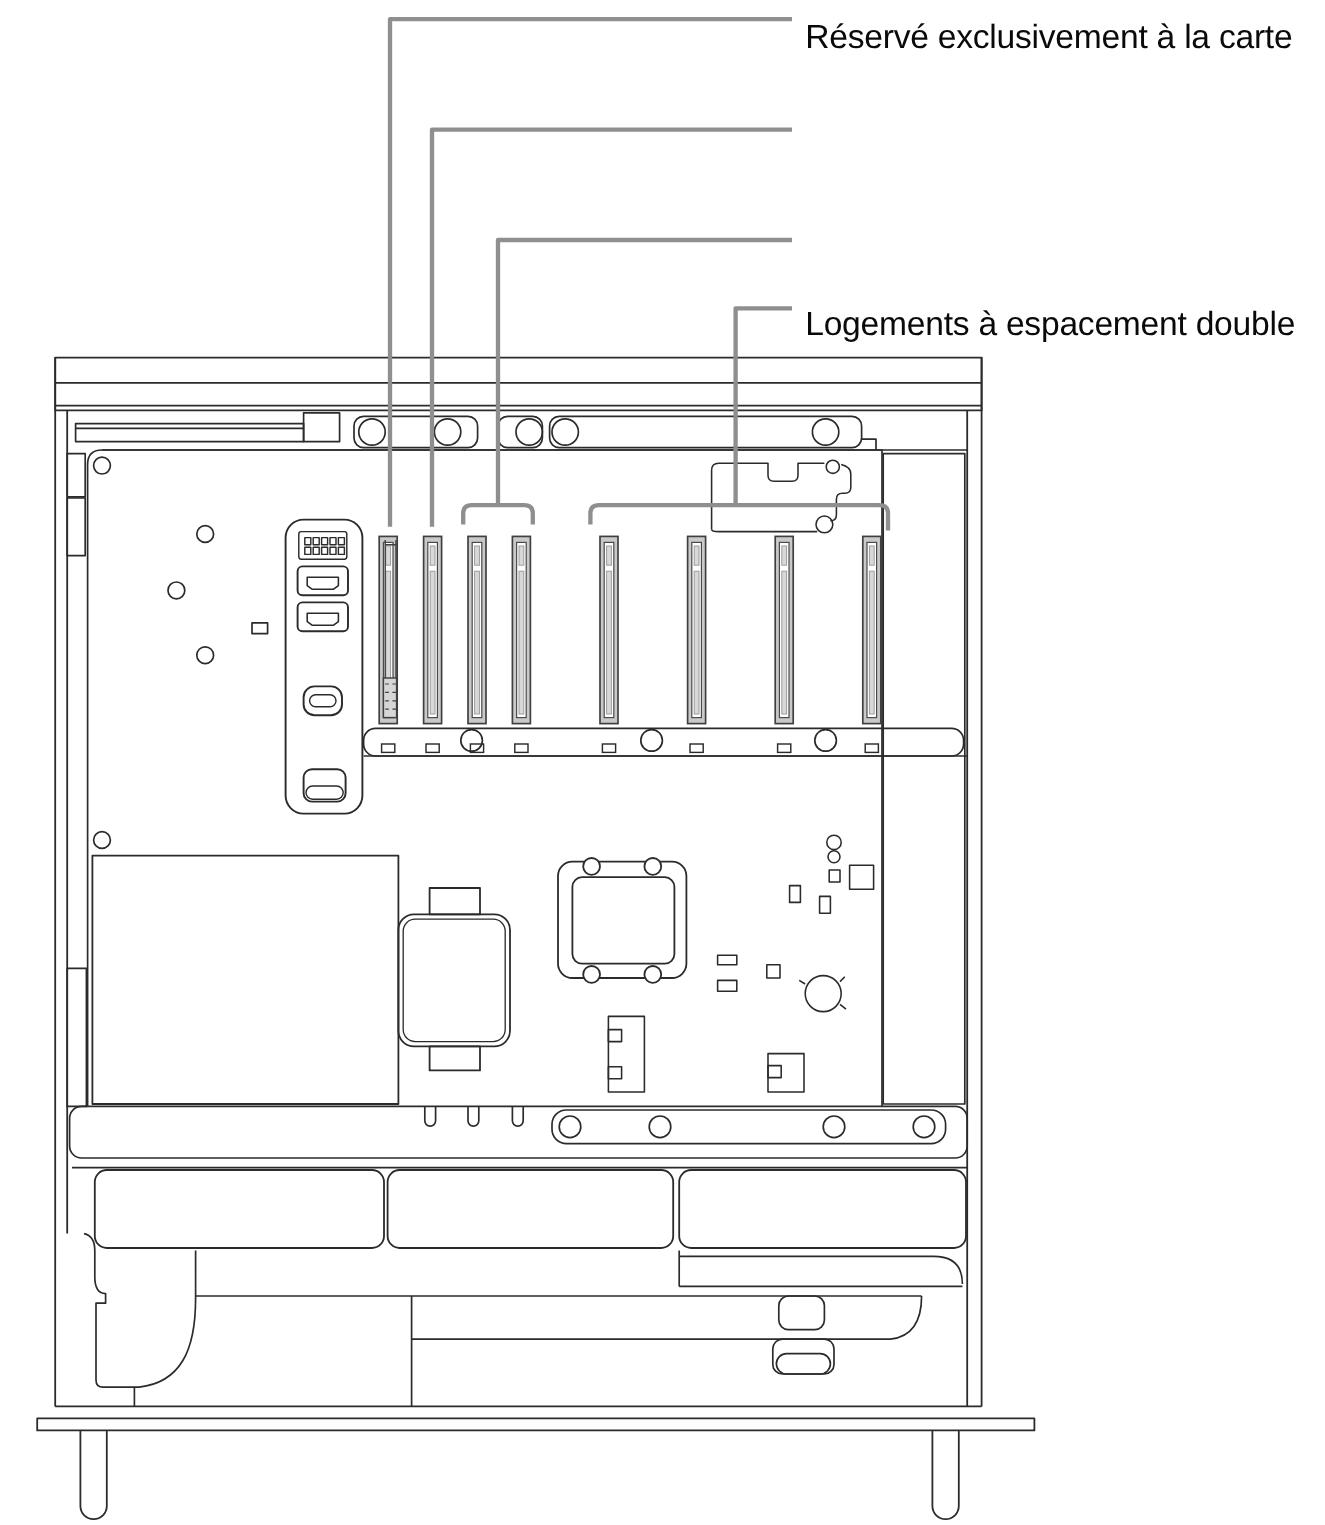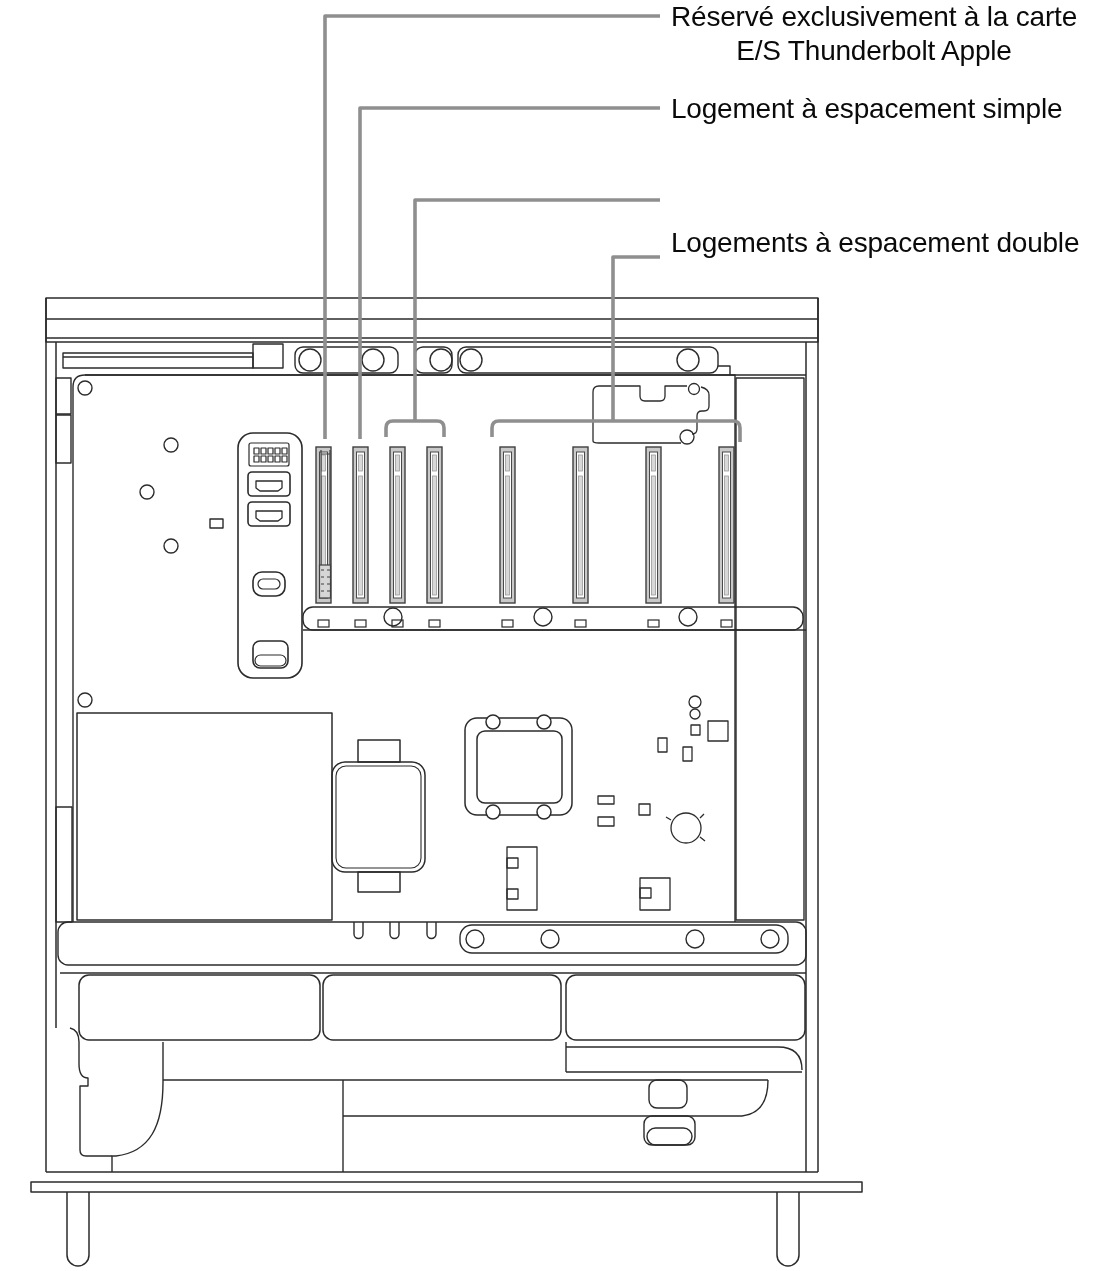--- a/index.html
+++ b/index.html
@@ -6,24 +6,24 @@
   .stage{
     position:relative;width:1104px;height:1271px;background:#ffffff;
     font-family:"Liberation Sans","DejaVu Sans",sans-serif;overflow:hidden;
   }
   .illustration{position:absolute;left:0;top:0;}
   .callout-label{
     position:absolute;left:671px;color:#0a0a0a;
     font-size:28px;line-height:34px;letter-spacing:-0.2px;white-space:nowrap;
   }
   .callout-label .l2{display:block;}
-  #lbl-thunderbolt{top:0px;text-align:center;}
+  #lbl-thunderbolt{top:14px;}
   #lbl-apple-io{top:92px;}
   #lbl-single{top:184px;}
-  #lbl-double{top:226px;}
+  #lbl-double{top:253px;}
   svg *{vector-effect:none;}
 </style>
 </head>
 <body>
 
 <div class="stage">
 
   <svg class="illustration" width="1104" height="1271" viewBox="0 0 1104 1271">
 
     <defs>
@@ -229,22 +229,20 @@
     <g fill="none" stroke="#8f8f8f" stroke-width="3.6" stroke-linejoin="round" stroke-linecap="butt">
       <path d="M660 16 H325 V439"></path>
       <path d="M660 108 H360 V439"></path>
       <path d="M660 200 H415 V421 M386 437 V428 Q386 421 393 421 H437 Q444 421 444 428 V437"></path>
       <path d="M660 257 H613 V421 M492 437 V428 Q492 421 499 421 H733 Q740 421 740 428 V442"></path>
     </g>
   </svg>
 
   <div class="callout-label" id="lbl-thunderbolt">
     <span>Réservé exclusivement à la carte</span>
-    <span class="l2">E/S Thunderbolt Apple</span>
   </div>
   <div class="callout-label" id="lbl-apple-io">
-    <span>Logement à espacement simple</span>
   </div>
   <div class="callout-label" id="lbl-double">
     <span>Logements à espacement double</span>
   </div>
 
 </div>
 
 </body></html>

